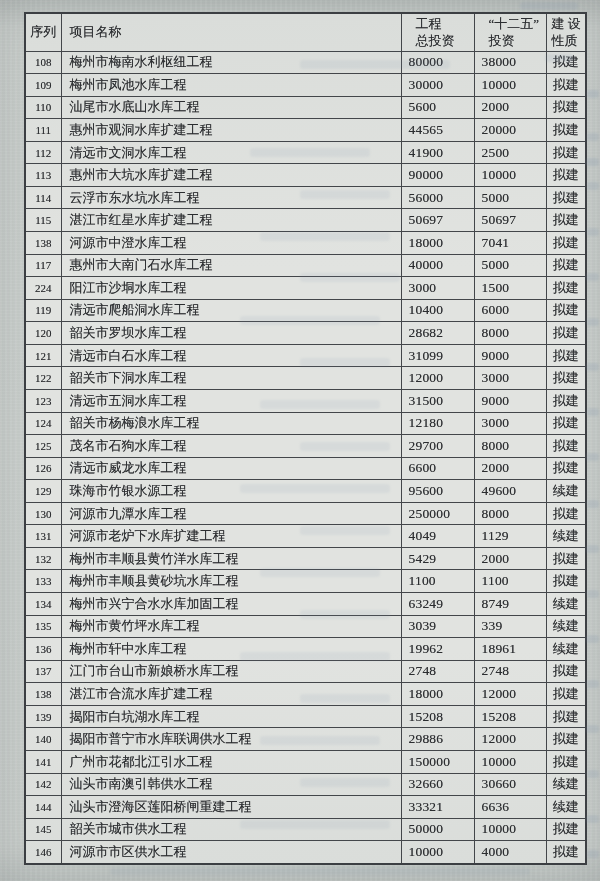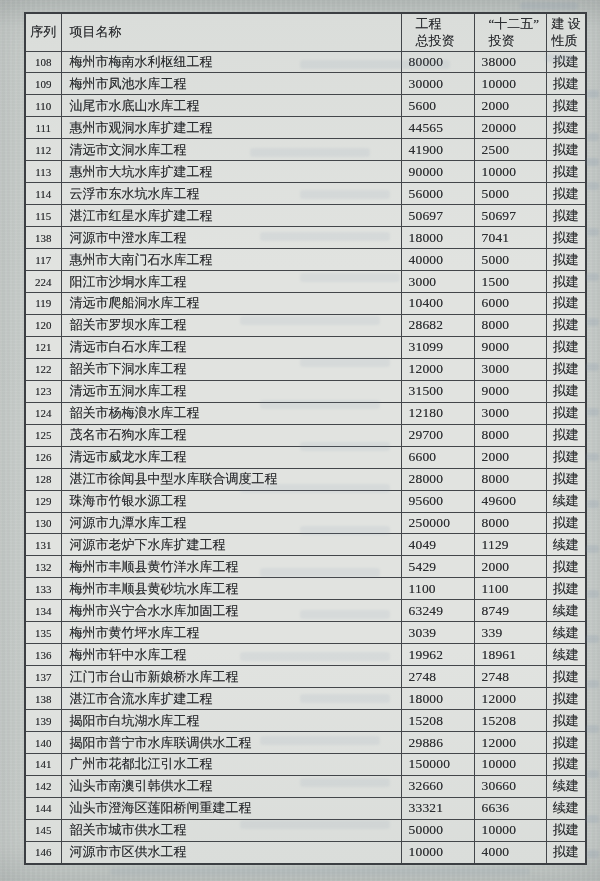--- a/index.html
+++ b/index.html
@@ -227,27 +227,20 @@
           <td class="c-name">茂名市石狗水库工程</td>
           <td class="c-total">29700</td>
           <td class="c-plan">8000</td>
           <td class="c-nature">拟建</td>
         </tr>
         <tr>
           <td class="c-seq">126</td>
           <td class="c-name">清远市威龙水库工程</td>
           <td class="c-total">6600</td>
           <td class="c-plan">2000</td>
-          <td class="c-nature">拟建</td>
-        </tr>
-        <tr>
-          <td class="c-seq">128</td>
-          <td class="c-name">湛江市徐闻县中型水库联合调度工程</td>
-          <td class="c-total">28000</td>
-          <td class="c-plan">8000</td>
           <td class="c-nature">拟建</td>
         </tr>
         <tr>
           <td class="c-seq">129</td>
           <td class="c-name">珠海市竹银水源工程</td>
           <td class="c-total">95600</td>
           <td class="c-plan">49600</td>
           <td class="c-nature">续建</td>
         </tr>
         <tr>

